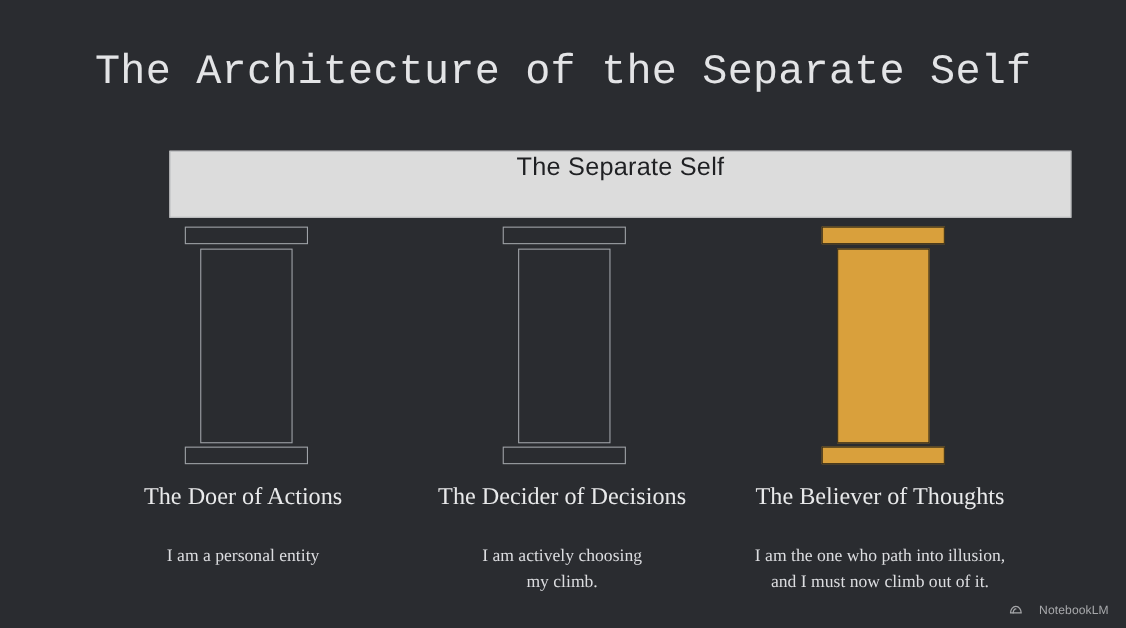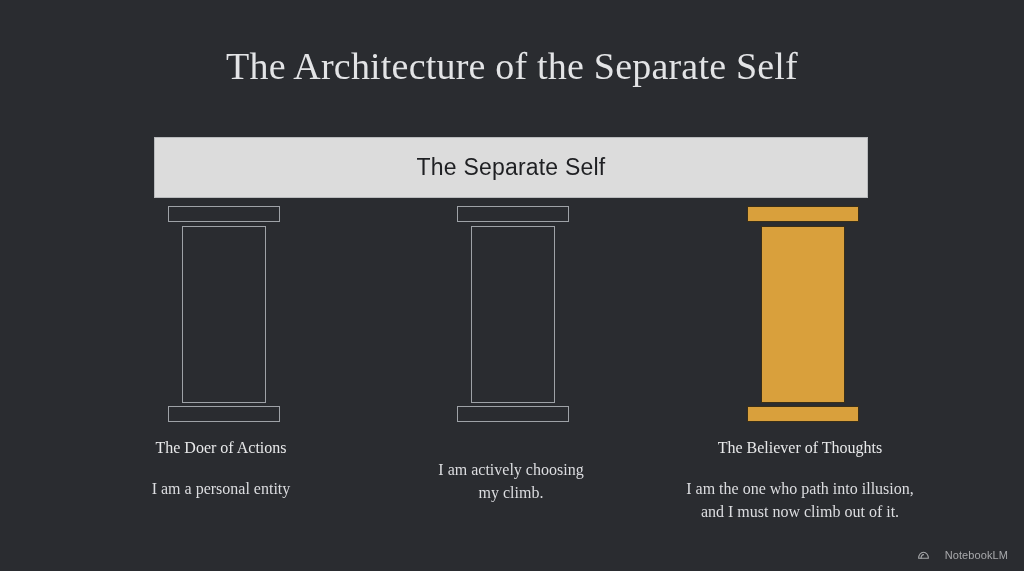--- a/index.html
+++ b/index.html
@@ -22,34 +22,33 @@
   .slide-title {
     position:absolute;
     left:0;
     top:44px;
     width:1024px;
     text-align:center;
     font-size:38px;
     font-weight:400;
     letter-spacing:0.2px;
     color:#e3e4e6;
-    font-family:Liberation Serif, serif;
+    font-family:Liberation Mono, monospace;
   }
 
   
   .entablature {
     position:absolute;
     left:154px;
     top:137px;
-    width:714px;
+    width:820px;
     height:61px;
     background:#dcdcdc;
     border:1px solid #b9bbbd;
     display:flex;
-    align-items:center;
     justify-content:center;
   }
   .entablature-label {
     font-size:23px;
     color:#1f2023;
     font-family:"Liberation Sans", sans-serif;
     letter-spacing:0.2px;
   }
 
   
@@ -110,28 +109,28 @@
     top:438px;
     width:300px;
     text-align:center;
     font-family:"Liberation Serif", serif;
   }
   .caption-1 { left:71px; }
   .caption-2 { left:361px; }
   .caption-3 { left:650px; }
 
   .caption-title {
-    font-size:16px;
+    font-size:22px;
     color:#e8e9ea;
     line-height:1.2;
     font-family:"Liberation Serif", serif;
     white-space:nowrap;
   }
   .caption-desc {
-    margin-top:20px;
+    margin-top:30px;
     font-size:16px;
     color:#dcdde0;
     line-height:1.45;
     font-family:"Liberation Serif", serif;
   }
   .caption-desc span { display:block; white-space:nowrap; }
 
   
   .watermark {
     position:absolute;
@@ -184,20 +183,21 @@
   </div>
 
   <div class="caption caption-1">
     <div class="caption-title">The Doer of Actions</div>
     <div class="caption-desc">
       <span>I am a personal entity</span>
     </div>
   </div>
 
   <div class="caption caption-2">
+    <div class="caption-title">The Decider of Decisions</div>
     <div class="caption-desc">
       <span>I am actively choosing</span>
       <span>my climb.</span>
     </div>
   </div>
 
   <div class="caption caption-3">
     <div class="caption-title">The Believer of Thoughts</div>
     <div class="caption-desc">
       <span>I am the one who path into illusion,</span>

